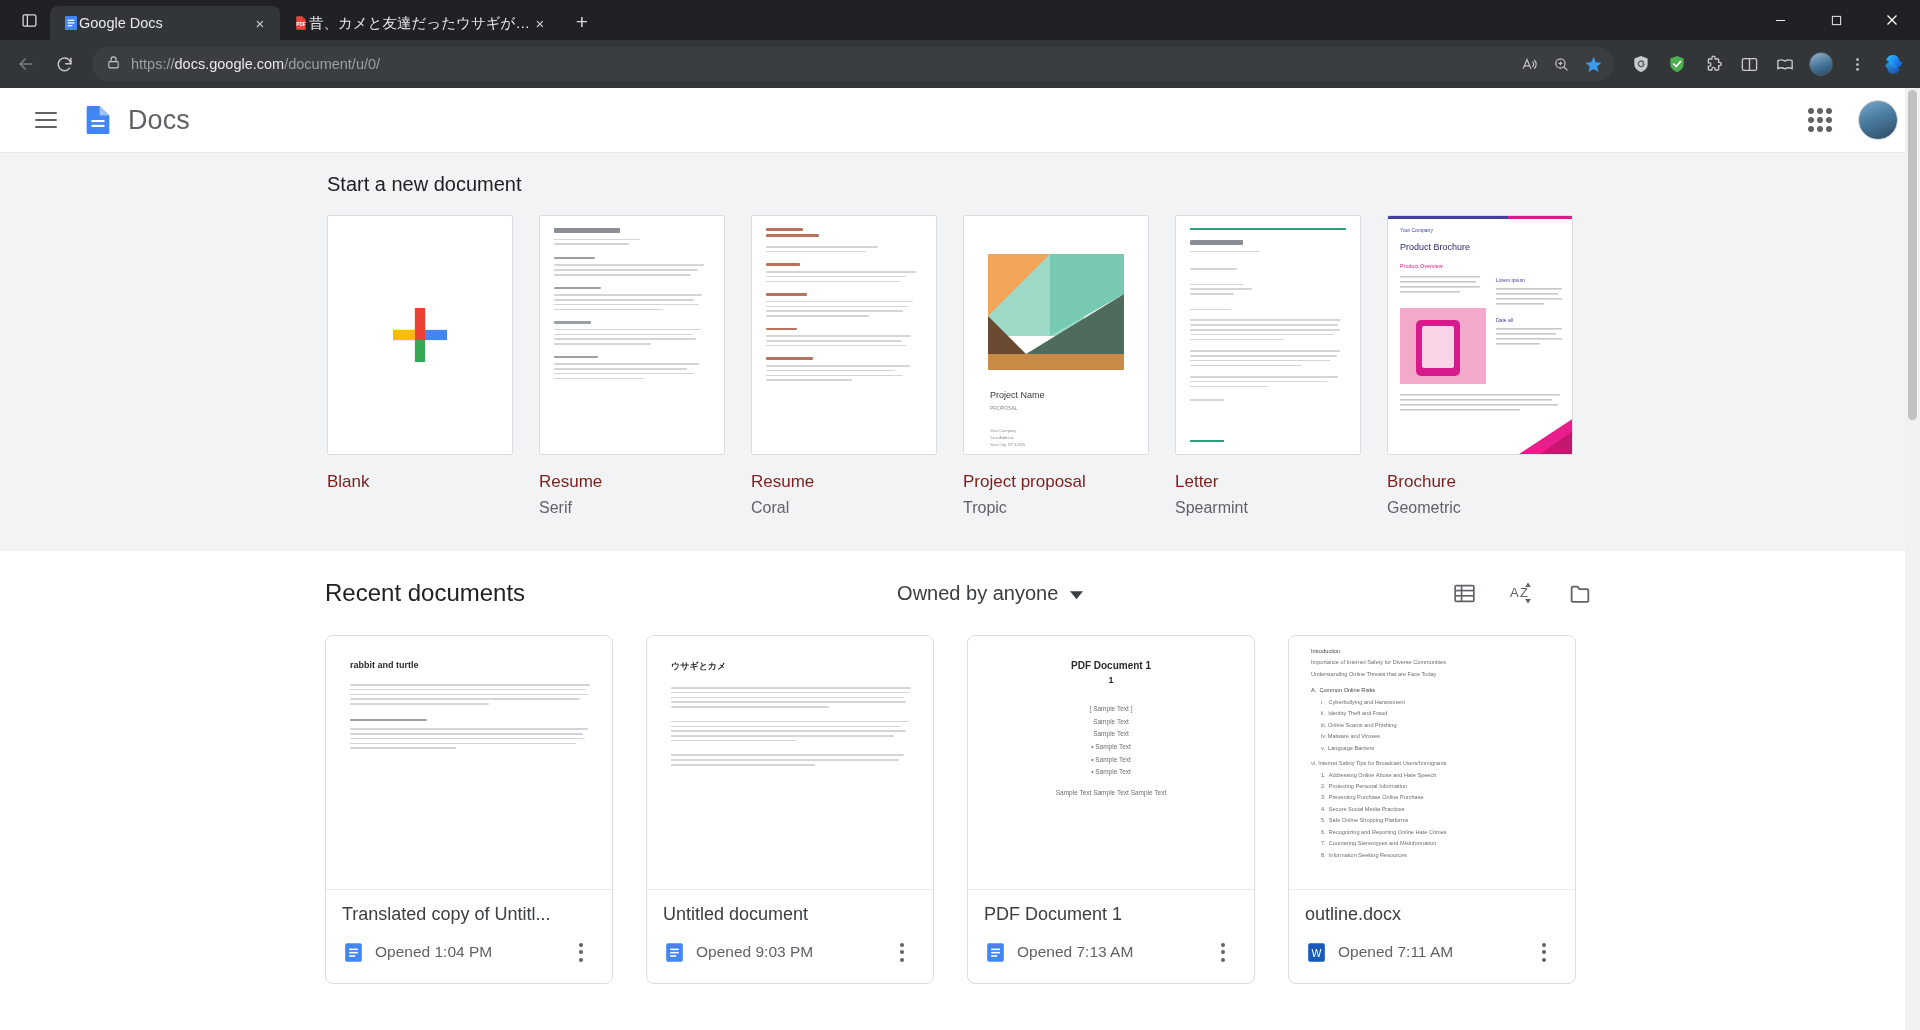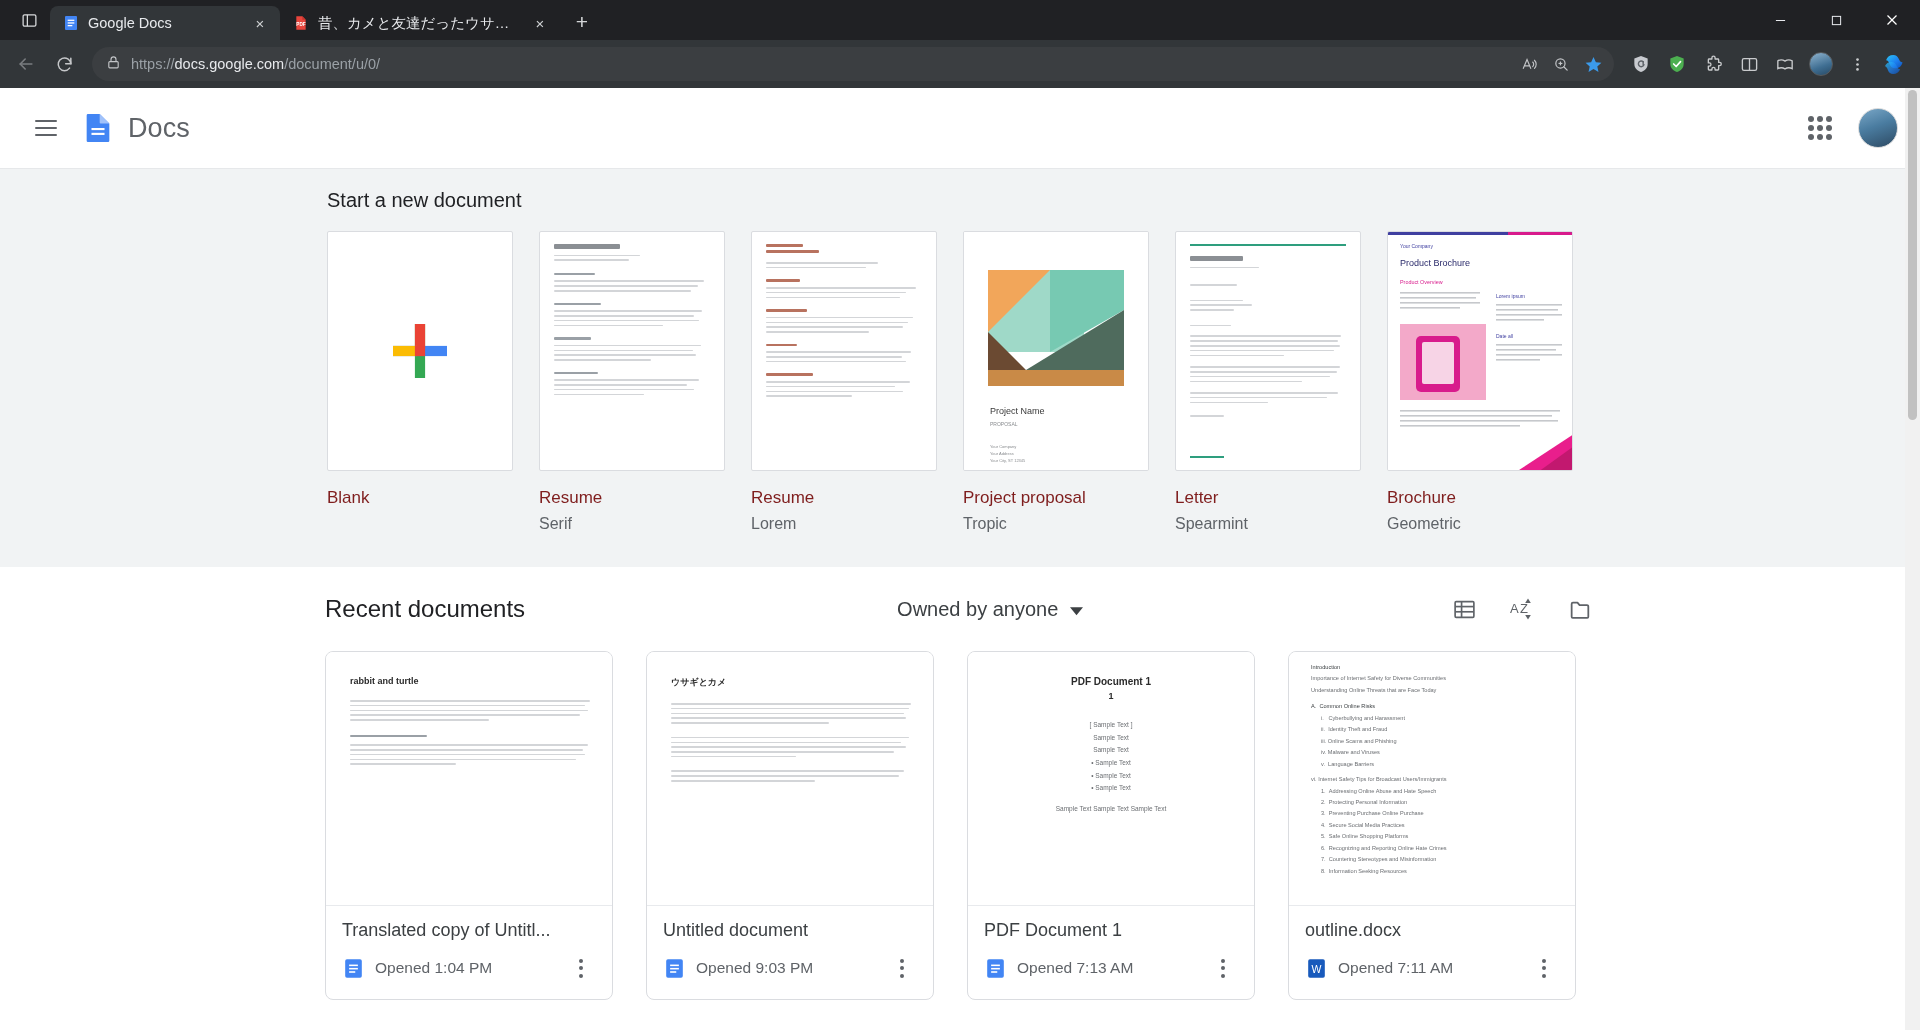--- a/index.html
+++ b/index.html
@@ -14,21 +14,21 @@
 
   .tabstrip {
     height: 40px; background: #202124; display: flex; align-items: flex-end;
     padding-left: 6px; flex: 0 0 40px; position: relative;
   }
   .tab-tool-btn {
     width: 34px; height: 34px; margin: 0 4px 3px 6px; border-radius: 4px;
     display: flex; align-items: center; justify-content: center;
   }
   .tab {
-    height: 34px; display: flex; align-items: center; gap: 9px;
+    height: 34px; display: flex; align-items: center; 
     padding: 0 10px 0 12px; border-radius: 8px 8px 0 0;
     min-width: 150px; max-width: 290px; position: relative;
   }
   .tab.active { background: #323639; }
   .tab.inactive { background: transparent; }
   .tab-fav { width: 17px; height: 17px; flex: 0 0 17px; display:flex; align-items:center; justify-content:center; }
   .tab-title {
     color: #e8eaed; font-size: 14.5px; white-space: nowrap;
     overflow: hidden; text-overflow: ellipsis; flex: 1;
   }
@@ -76,21 +76,21 @@
   }
   .copilot-btn {
     width: 36px; height: 36px; border-radius: 50%; display:flex;
     align-items:center; justify-content:center; flex:0 0 36px;
   }
 
   
   .page { flex: 1; background: #fff; position: relative; overflow: hidden; }
 
   .docs-header {
-    height: 80px; background: #fff; display: flex; align-items: center;
+    height: 64px; background: #fff; display: flex; align-items: center;
     padding: 0 22px; gap: 0; border-radius: 16px;
   }
   .hamburger {
     width: 48px; height: 48px; display: flex; flex-direction: column;
     align-items: center; justify-content: center; gap: 5px; margin-right: 8px;
   }
   .hamburger i { display:block; width: 22px; height: 2px; background: #5f6368; border-radius:1px; }
   .docs-logo { width: 40px; height: 40px; display:flex; align-items:center; justify-content:center; }
   .docs-word { font-size: 27px; color: #5f6368; margin-left: 10px; letter-spacing: .1px; }
   .search-wrap {
@@ -442,21 +442,21 @@
                   <div class="ln" style="width:87%"></div>
                 <div class="ln" style="width:90%;margin-bottom:11px"></div>
                 <div class="ln accent" style="width:30%;height:2.6px;margin-bottom:5px"></div>
                 <div class="ln" style="width:92%"></div>
                   <div class="ln" style="width:83%"></div>
                 <div class="ln" style="width:88%"></div>
                   <div class="ln" style="width:55%"></div>
               </div>
             </div>
             <div class="tmpl-name">Resume</div>
-            <div class="tmpl-sub">Lorem</div>
+            <div class="tmpl-sub">Coral</div>
           </div>
 
           <div class="tmpl">
             <div class="tmpl-thumb">
               <svg width="186" height="240" viewBox="0 0 186 240" style="position:absolute;inset:0">
                 <rect width="186" height="240" fill="#fff"></rect>
                 <polygon points="24,38 120,38 120,120 24,120" fill="#9fd9c8"></polygon>
                 <polygon points="24,38 86,38 24,100" fill="#f2a65a"></polygon>
                 <polygon points="86,38 160,38 160,78 86,120" fill="#77c9b2"></polygon>
                 <polygon points="24,100 62,138 24,138" fill="#6b4a32"></polygon>

